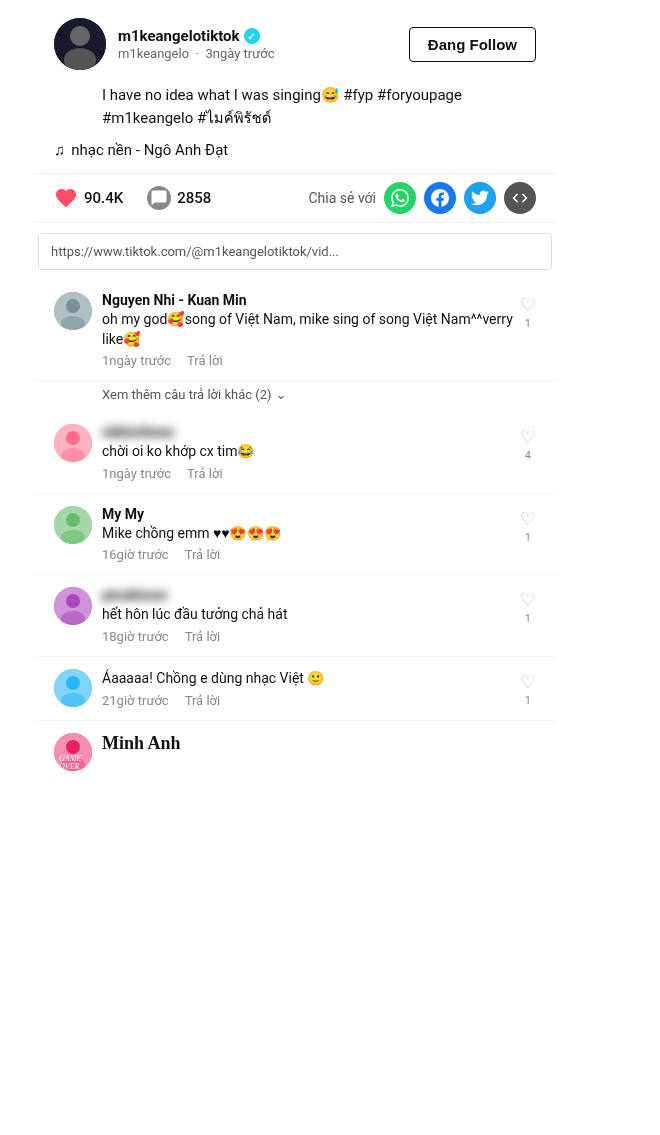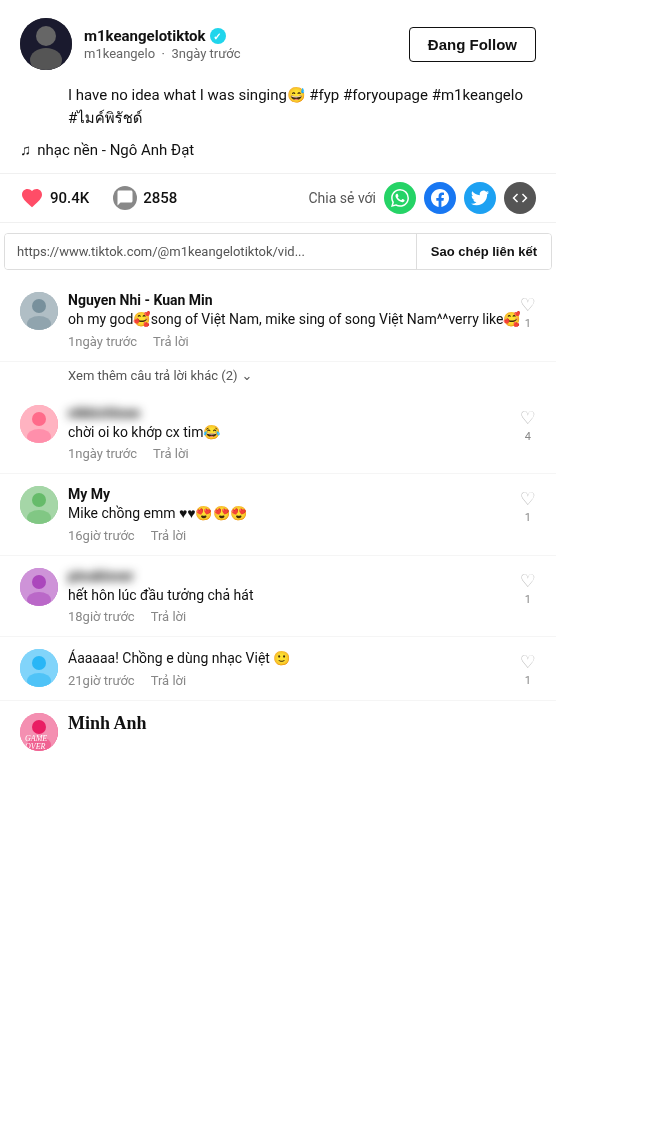--- a/index.html
+++ b/index.html
@@ -7,20 +7,21 @@
       font-family: -apple-system, BlinkMacSystemFont, "Segoe UI", Roboto, sans-serif;
       background: #fff;
       width: 660px;
       min-height: 1135px;
       overflow-x: hidden;
     }
 
     .container {
       width: 556px;
       background: #fff;
+      padding-left: 34px;
     }
 
     
     .post-header {
       display: flex;
       align-items: center;
       justify-content: space-between;
       padding: 18px 20px 10px 20px;
     }
     .post-header-left {
@@ -404,21 +405,20 @@
         <div class="share-icon code">
           <svg width="18" height="18" viewBox="0 0 24 24" fill="white">
             <path d="M9.4 16.6L4.8 12l4.6-4.6L8 6l-6 6 6 6 1.4-1.4zm5.2 0l4.6-4.6-4.6-4.6L16 6l6 6-6 6-1.4-1.4z"></path>
           </svg>
         </div>
       </div>
     </div>
 
     <div class="url-bar">
       <span class="url-text">https://www.tiktok.com/@m1keangelotiktok/vid...</span>
-      <button class="copy-btn">Sao chép liên kết</button>
     </div>
 
     <div class="comments-section">
 
       <div class="comment-item">
         <div class="comment-avatar av1">
           <svg width="38" height="38" viewBox="0 0 38 38">
             <rect width="38" height="38" fill="#b0bec5"></rect>
             <circle cx="19" cy="14" r="7" fill="#78909c"></circle>
             <ellipse cx="19" cy="32" rx="12" ry="8" fill="#90a4ae"></ellipse>

